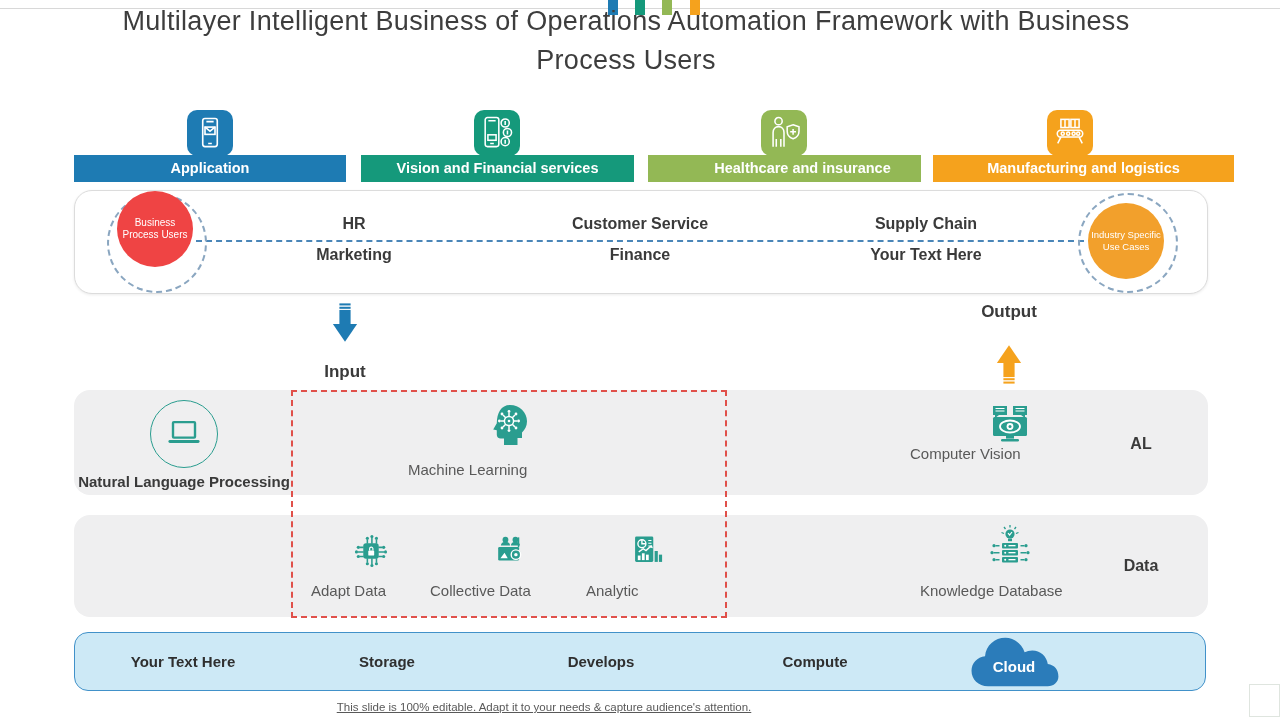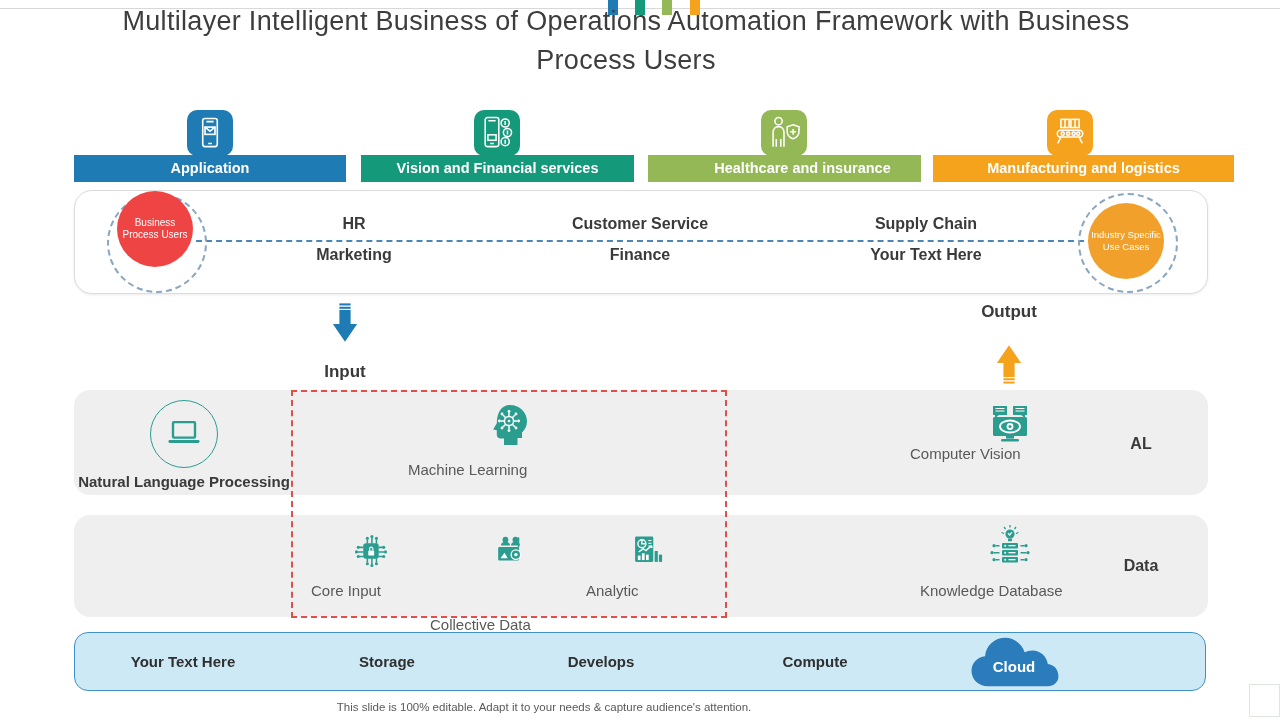--- a/index.html
+++ b/index.html
@@ -35,21 +35,21 @@
   .item-label-bold{font-size:15px;font-weight:bold;color:#3a3a3a;text-align:center;}
   .side-label{width:60px;text-align:center;font-size:16px;font-weight:bold;color:#3a3a3a;}
   .nlp-circle{left:150px;top:400px;width:66px;height:66px;border:1.6px solid #2a9d8f;border-radius:50%;
               display:flex;align-items:center;justify-content:center;}
   .red-box{left:291px;top:390px;width:436px;height:228px;border:2px dashed #e0504a;box-sizing:border-box;}
   
   .cloud-bar{left:74px;top:632px;width:1132px;height:59px;background:#cde9f6;border:1.6px solid #4191c9;
              border-radius:14px;box-sizing:border-box;}
   .cbar-label{top:653px;font-size:15px;font-weight:bold;color:#2f2f2f;text-align:center;}
   .cloud-text{left:978px;top:658px;width:72px;text-align:center;color:#fff;font-size:15px;font-weight:bold;}
-  .footer{left:0;top:701px;width:1088px;text-align:center;font-size:11.5px;color:#595959;}
+  .footer{left:0;top:701px;width:1088px;text-align:center;font-size:11.5px;color:#595959;text-decoration:underline;}
   .corner-box{left:1249px;top:684px;width:29px;height:31px;border:1px solid #dfe5df;}
   svg{display:block;}
 </style>
 </head>
 <body>
 
 <div class="slide">
 
   <div class="abs top-rule"></div>
   <div class="abs acc-sq" style="left:608px;background:#1e7bb3;"></div>
@@ -217,38 +217,38 @@
           <circle cx="8" cy="28" r="1.7"></circle>
         <circle cx="36" cy="18" r="1.7"></circle>
           <circle cx="38" cy="23" r="1.7"></circle>
           <circle cx="36" cy="28" r="1.7"></circle>
         <rect x="13.5" y="13.5" width="17" height="17" rx="3"></rect>
       </g>
       <rect x="19" y="21.5" width="6.5" height="5.5" rx="1" fill="#fff"></rect>
       <path d="M20.5 21.5v-2a1.8 1.8 0 0 1 3.6 0v2" stroke="#fff" stroke-width="1.3" fill="none"></path>
     </svg>
   </div>
-  <div class="abs item-label" style="left:311px;top:582px;width:120px;">Core Input</div>
+  <div class="abs item-label" style="left:311px;top:582px;width:120px;">Adapt Data</div>
 
   <div class="abs" style="left:490px;top:531px;">
     <svg width="40" height="40" viewBox="0 0 44 44">
       <g fill="#2a9d8f">
         <circle cx="17" cy="9.5" r="3.2"></circle>
         <path d="M12 16c0-2.8 2.2-4.2 5-4.2s5 1.4 5 4.2z"></path>
         <circle cx="28" cy="9.5" r="3.2"></circle>
         <path d="M23 16c0-2.8 2.2-4.2 5-4.2s5 1.4 5 4.2z"></path>
         <rect x="30.6" y="7" width="1.6" height="11"></rect>
         <rect x="9" y="17.5" width="23" height="15" rx="1.5"></rect>
       </g>
       <path d="M11.5 30l4.5-6 3.5 6z" fill="#fff"></path>
       <circle cx="28.5" cy="26" r="5.2" fill="#2a9d8f" stroke="#fff" stroke-width="1.5"></circle>
       <circle cx="28.5" cy="26" r="1.9" fill="#fff"></circle>
     </svg>
   </div>
-  <div class="abs item-label" style="left:430px;top:582px;width:160px;margin-top:34px;">Collective Data</div>
+  <div class="abs item-label" style="left:430px;top:582px;width:160px;">Collective Data</div>
 
   <div class="abs" style="left:626px;top:531px;">
     <svg width="40" height="40" viewBox="0 0 44 44">
       <rect x="10" y="6" width="20" height="28" rx="1.5" fill="#2a9d8f"></rect>
       <circle cx="17.5" cy="14" r="4.4" fill="none" stroke="#fff" stroke-width="1.5"></circle>
       <path d="M17.5 9.6v4.4h4.4" fill="none" stroke="#fff" stroke-width="1.5"></path>
       <path d="M24.5 10.5h3.5M24.5 13.5h3.5M24.5 16.5h3.5" stroke="#fff" stroke-width="1.2"></path>
       <rect x="13" y="27" width="3" height="5" fill="#fff"></rect>
       <rect x="17.5" y="24.5" width="3" height="7.5" fill="#fff"></rect>
       <rect x="22" y="26" width="3" height="6" fill="#fff"></rect>

